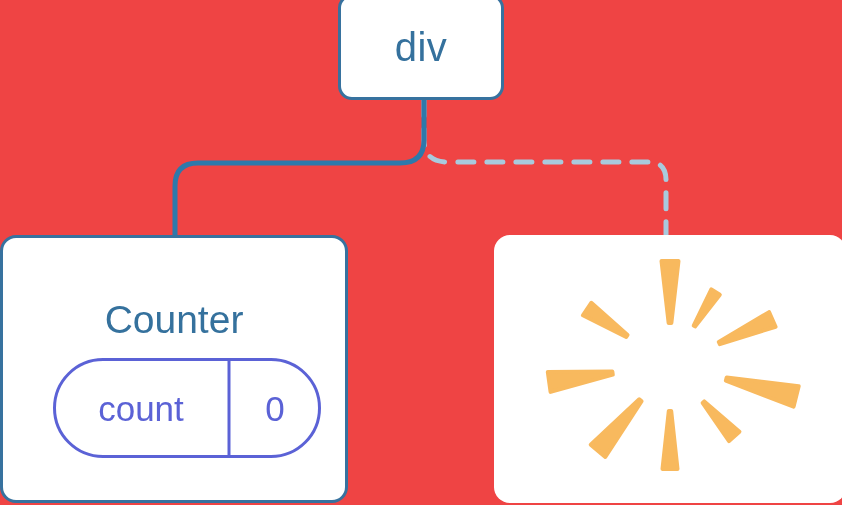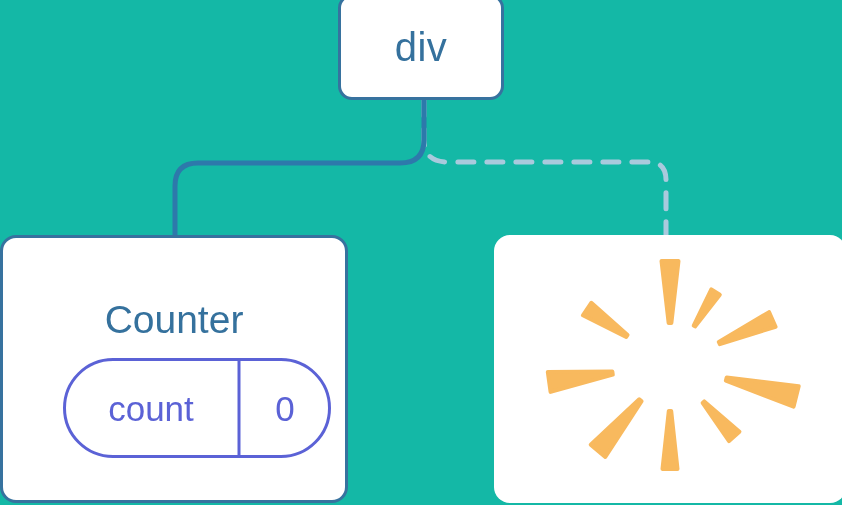--- a/index.html
+++ b/index.html
@@ -11,21 +11,21 @@
     width: 842px;
     height: 505px;
     overflow: hidden;
     font-family: "Liberation Sans", sans-serif;
     background: #4d6974;
   }
   #stage {
     position: relative;
     width: 842px;
     height: 505px;
-    background: #14b8a6;
+    background: #ef4444;
   }
   #wires {
     position: absolute;
     left: 0;
     top: 0;
     width: 842px;
     height: 505px;
   }
 
   
@@ -82,21 +82,21 @@
     color: #35719d;
     font-size: 39px;
     font-weight: 400;
     line-height: 1;
     margin-top: 12px;
   }
 
   
   #state-pill {
     position: absolute;
-    left: 60px;
+    left: 50px;
     top: 120px;
     width: 268px;
     height: 100px;
   }
   #state-pill svg {
     position: absolute;
     left: 0;
     top: 0;
   }
   .pill-text {

